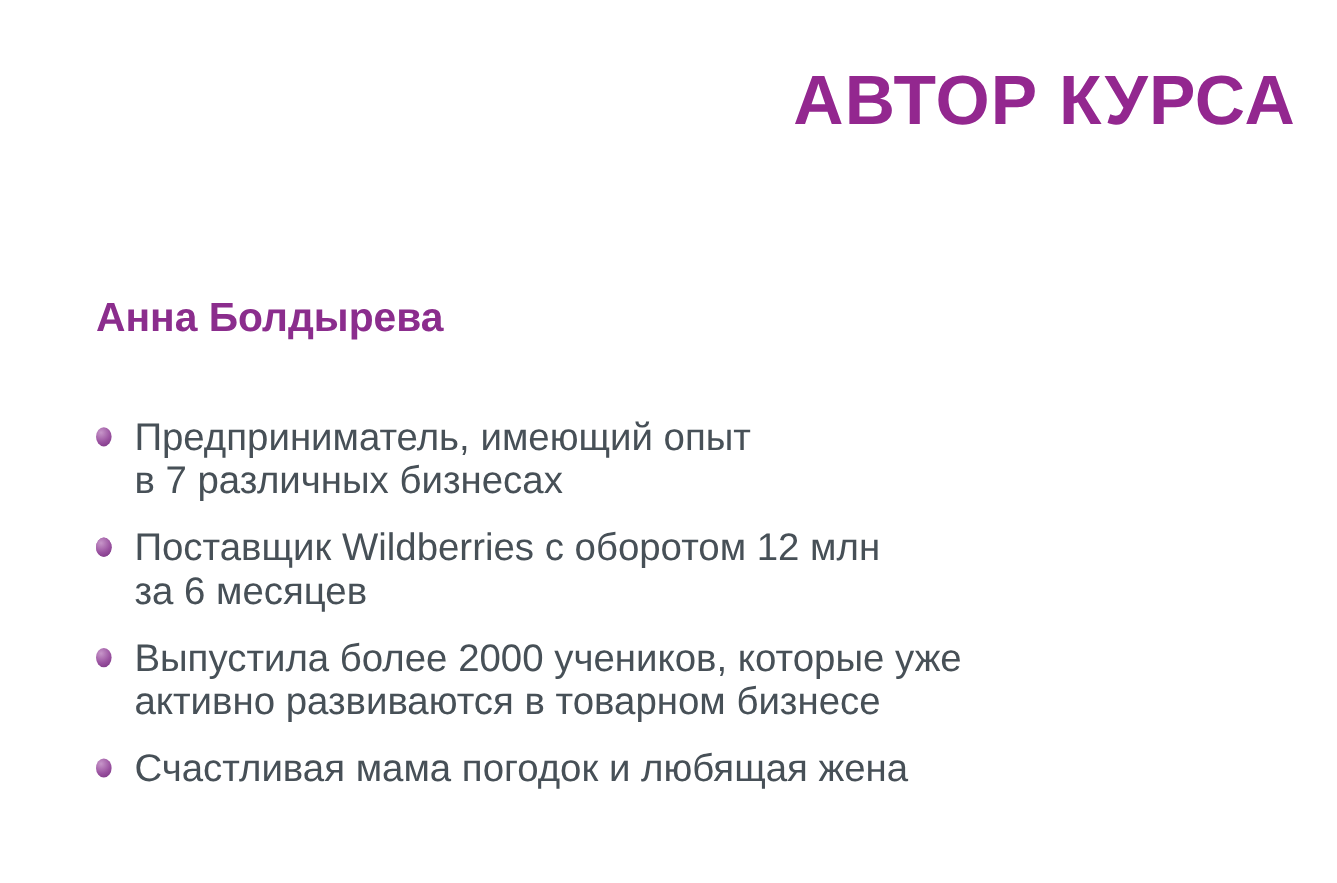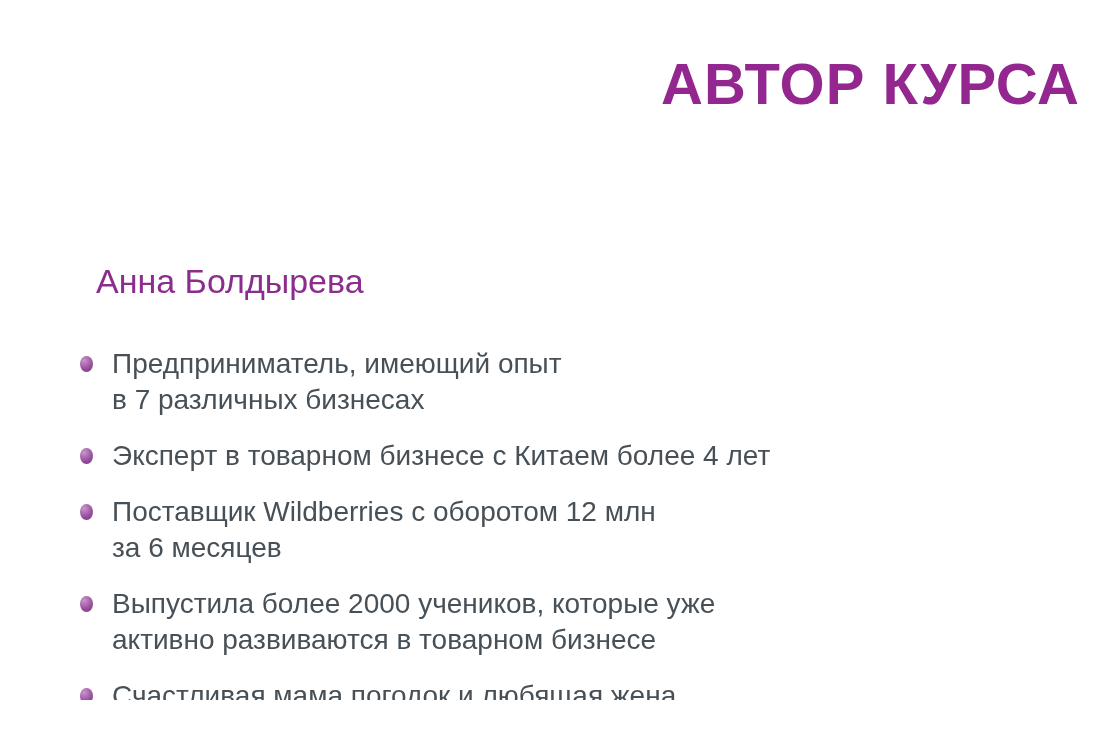--- a/index.html
+++ b/index.html
@@ -24,40 +24,40 @@
     line-height: 1.1;
     font-weight: 800;
     letter-spacing: 1px;
     color: #93278F;
     white-space: nowrap;
   }
   .author {
     position: absolute;
     top: 242px;
     left: 80px;
-    margin: 16px;
+    margin: 0;
     font-size: 34px;
     line-height: 1.4;
-    font-weight: 400;
+    font-weight: 700;
     color: #8B2D8D;
     white-space: nowrap;
   }
   .bullets {
     position: absolute;
     top: 346px;
     left: 80px;
     margin: 0;
     padding: 0;
     list-style: none;
   }
   .bullets li {
     position: relative;
     padding-left: 32px;
     margin-bottom: 20px;
-    font-size: 28px;
+    font-size: 32px;
     line-height: 36px;
     color: #475057;
     white-space: nowrap;
   }
   .dot {
     position: absolute;
     left: 0;
     top: 10px;
     width: 13px;
     height: 16px;
@@ -77,21 +77,20 @@
   <ul class="bullets">
 
     <li>
       <span class="dot"></span>
       <span>Предприниматель, имеющий опыт</span><br>
       <span>в 7 различных бизнесах</span>
     </li>
 
     <li>
       <span class="dot"></span>
-      <span>Эксперт в товарном бизнесе с Китаем более 4 лет</span>
     </li>
 
     <li>
       <span class="dot"></span>
       <span>Поставщик Wildberries с оборотом 12 млн</span><br>
       <span>за 6 месяцев</span>
     </li>
 
     <li>
       <span class="dot"></span>

